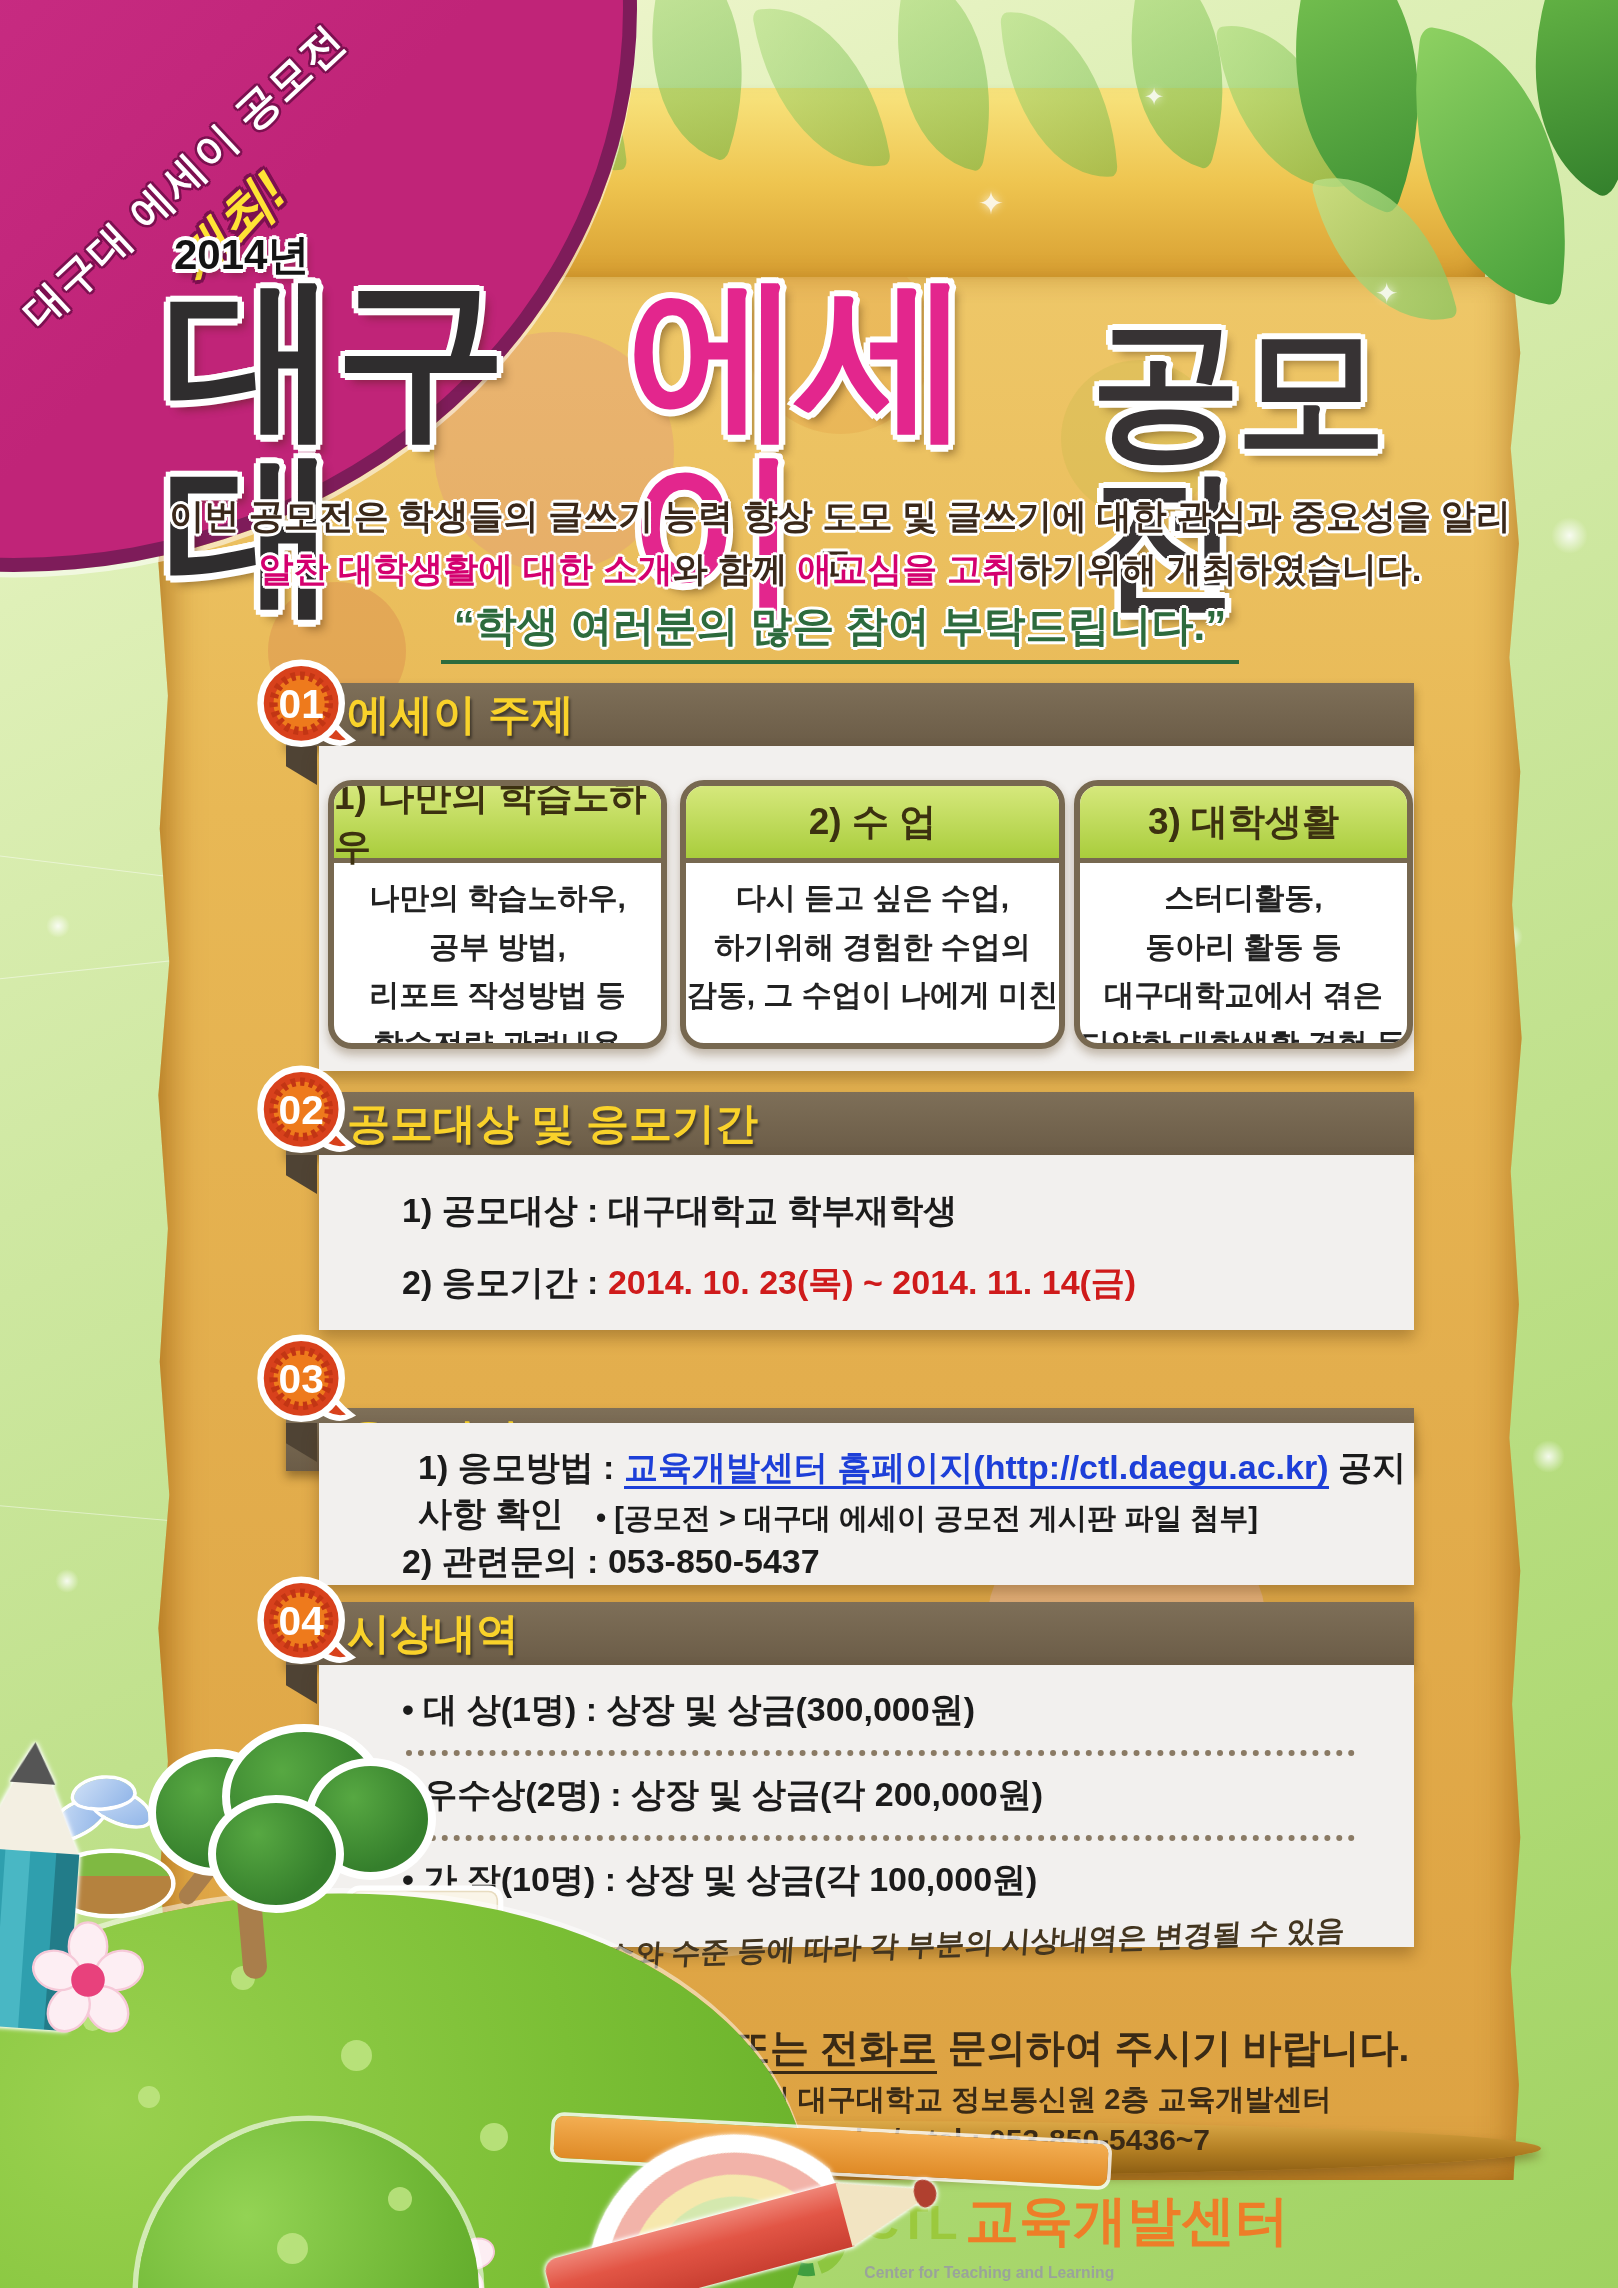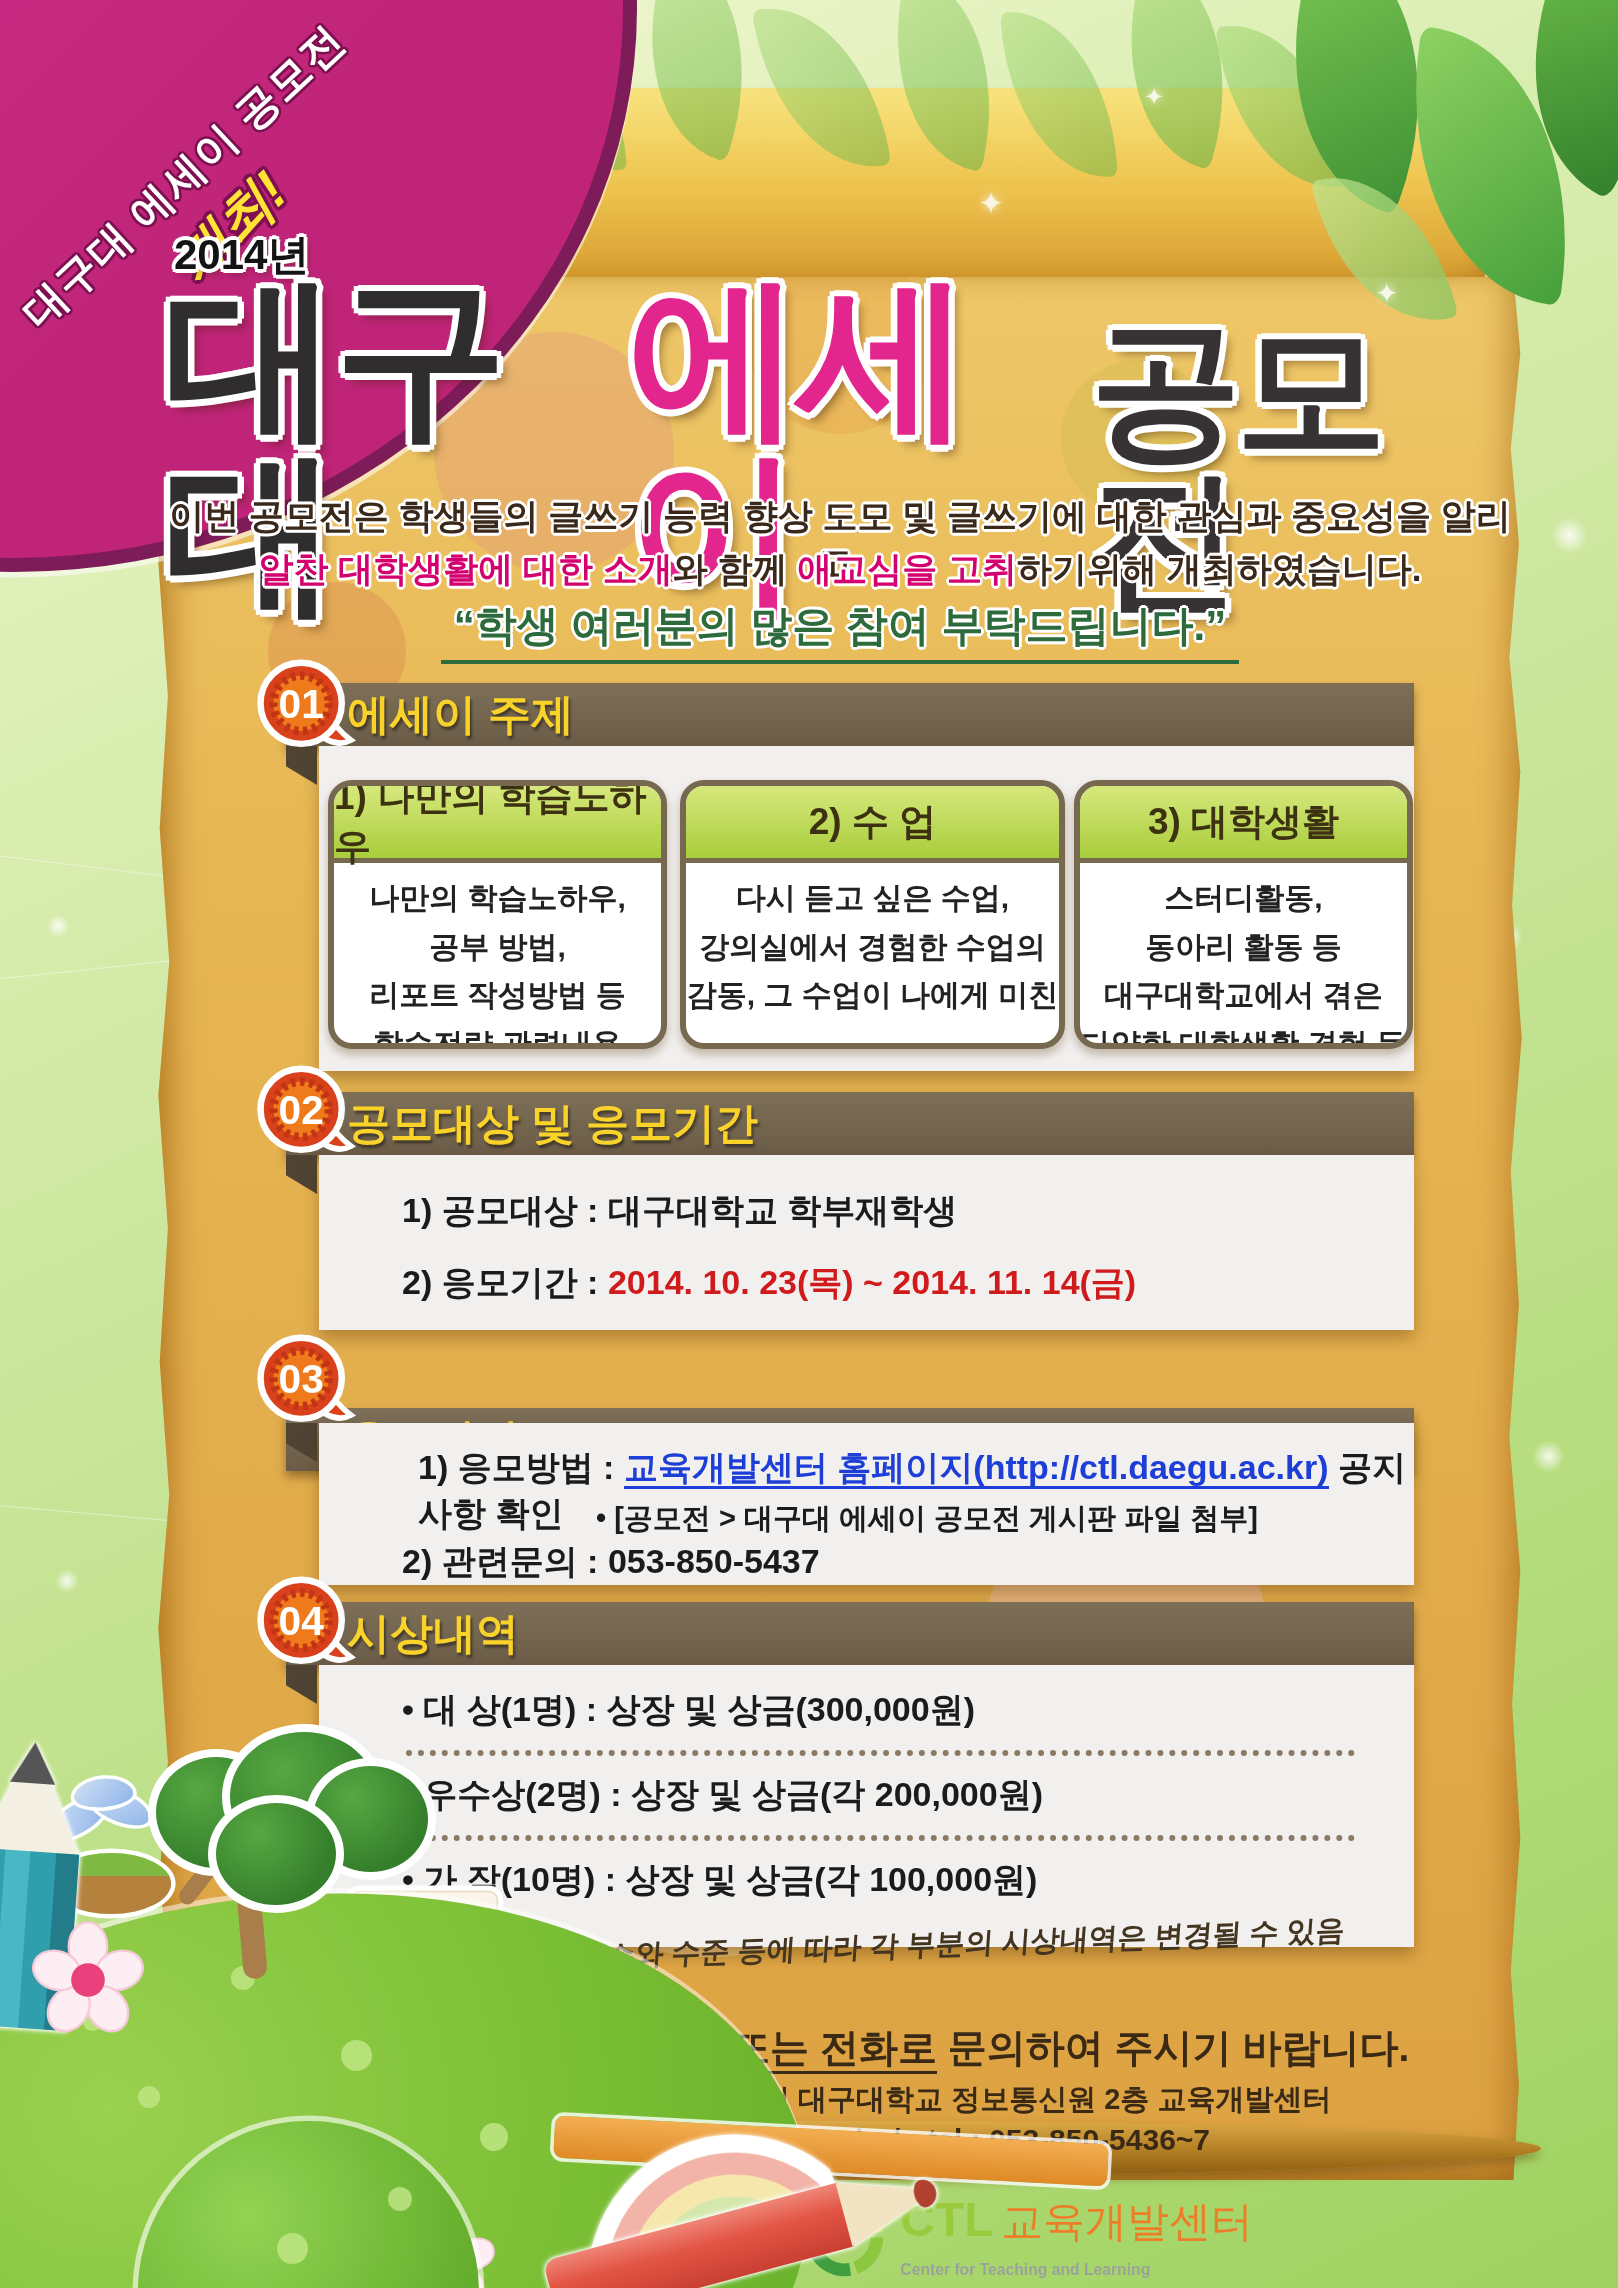--- a/index.html
+++ b/index.html
@@ -64,21 +64,21 @@
   .contact3{top:2123px;font-size:30px;font-weight:800;color:#3a2a15;}
   .uline{border-bottom:3.7px solid #3a2a15;padding-bottom:1.8px;}
   .orange{color:#e07818;}
   
   .footer{position:absolute;left:0;top:2189px;width:1619px;height:96px;display:flex;align-items:center;justify-content:center;gap:74px;}
   .lg{display:flex;align-items:center;gap:13px;}
   .univ-kr{font-size:42px;font-weight:900;color:#111;letter-spacing:3.7px;line-height:1;}
   .univ-en{font-size:22px;font-weight:900;color:#111;letter-spacing:2.8px;margin-top:3.7px;}
   .ctl-row{display:flex;align-items:baseline;gap:7.4px;}
   .ctl-abbr{font-size:48px;font-weight:700;color:#9bc93d;line-height:1;}
-  .ctl-kr{font-size:42px;font-weight:400;color:#ee7d28;line-height:1;}
+  .ctl-kr{font-size:54px;font-weight:700;color:#ee7d28;line-height:1;}
   .ctl-en{font-size:15.7px;font-weight:700;color:#9aa39b;margin-top:17px;}
   
   .hill{position:absolute;left:-249px;top:1897px;width:1061px;height:683px;border-radius:50%;transform:rotate(-7deg);
     background:radial-gradient(circle at 35% 28%,#9ad14f,#7bbf35 55%,#63ad27);box-shadow:0 -5.5px 0 rgba(255,255,255,.5);}
   .hdot{position:absolute;border-radius:50%;background:#bfe584;opacity:.85;}
   .trunk{position:absolute;background:#a97e4b;border-radius:13px;}
   .canopy{position:absolute;border-radius:50%;border:8.3px solid #fff;background:radial-gradient(circle at 35% 30%,#57a842,#357f2c 70%);}
   .pencil-teal{position:absolute;left:-26px;top:1742px;width:103px;height:286px;transform:rotate(4deg);filter:drop-shadow(0 0 2.8px #fff) drop-shadow(0 0 1.8px #fff);}
   .pt-tip{position:absolute;left:0;top:0;width:100%;height:111px;background:#f3efe2;clip-path:polygon(50% 0,100% 100%,0 100%);}
   .pt-lead{position:absolute;left:28%;top:0;width:44%;height:41px;background:#555;clip-path:polygon(50% 0,100% 100%,0 100%);}
@@ -188,21 +188,21 @@
       <div>나만의 학습노하우,</div>
       <div>공부 방법,</div>
       <div>리포트 작성방법 등</div>
       <div>학습전략 관련내용</div>
     </div>
   </div>
   <div class="card" style="left:680px;top:780px;width:373px;height:257px;">
     <div class="ch">2) 수  업</div>
     <div class="cb">
       <div>다시 듣고 싶은 수업,</div>
-      <div>강의실에서 경험한 수업의</div>
+      <div>하기위해 경험한 수업의</div>
       <div>감동, 그 수업이 나에게 미친</div>
 
     </div>
   </div>
   <div class="card" style="left:1074px;top:780px;width:327px;height:257px;">
     <div class="ch">3) 대학생활</div>
     <div class="cb">
       <div>스터디활동,</div>
       <div>동아리 활동 등</div>
       <div>대구대학교에서 겪은</div>

